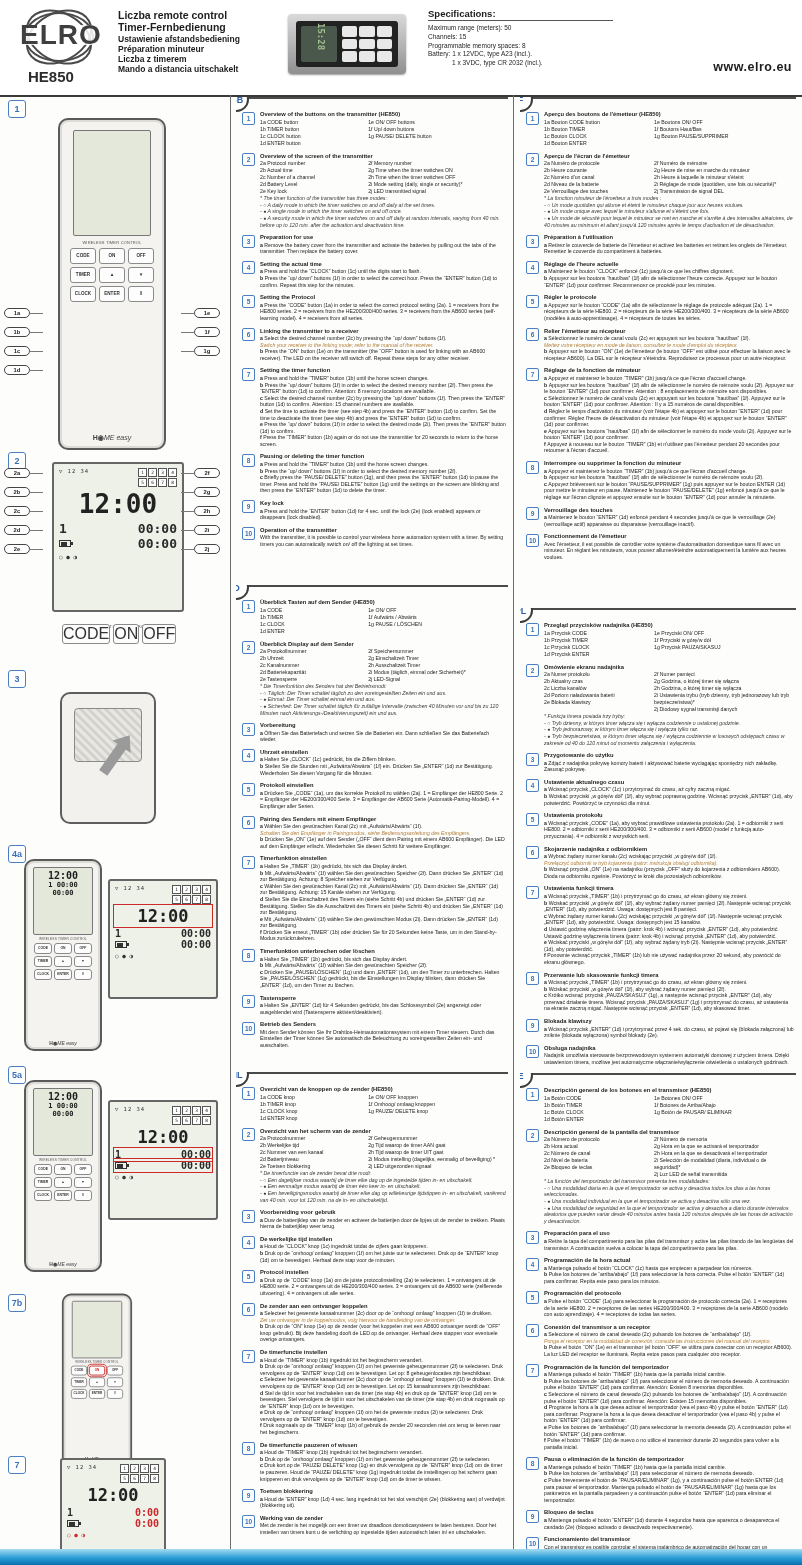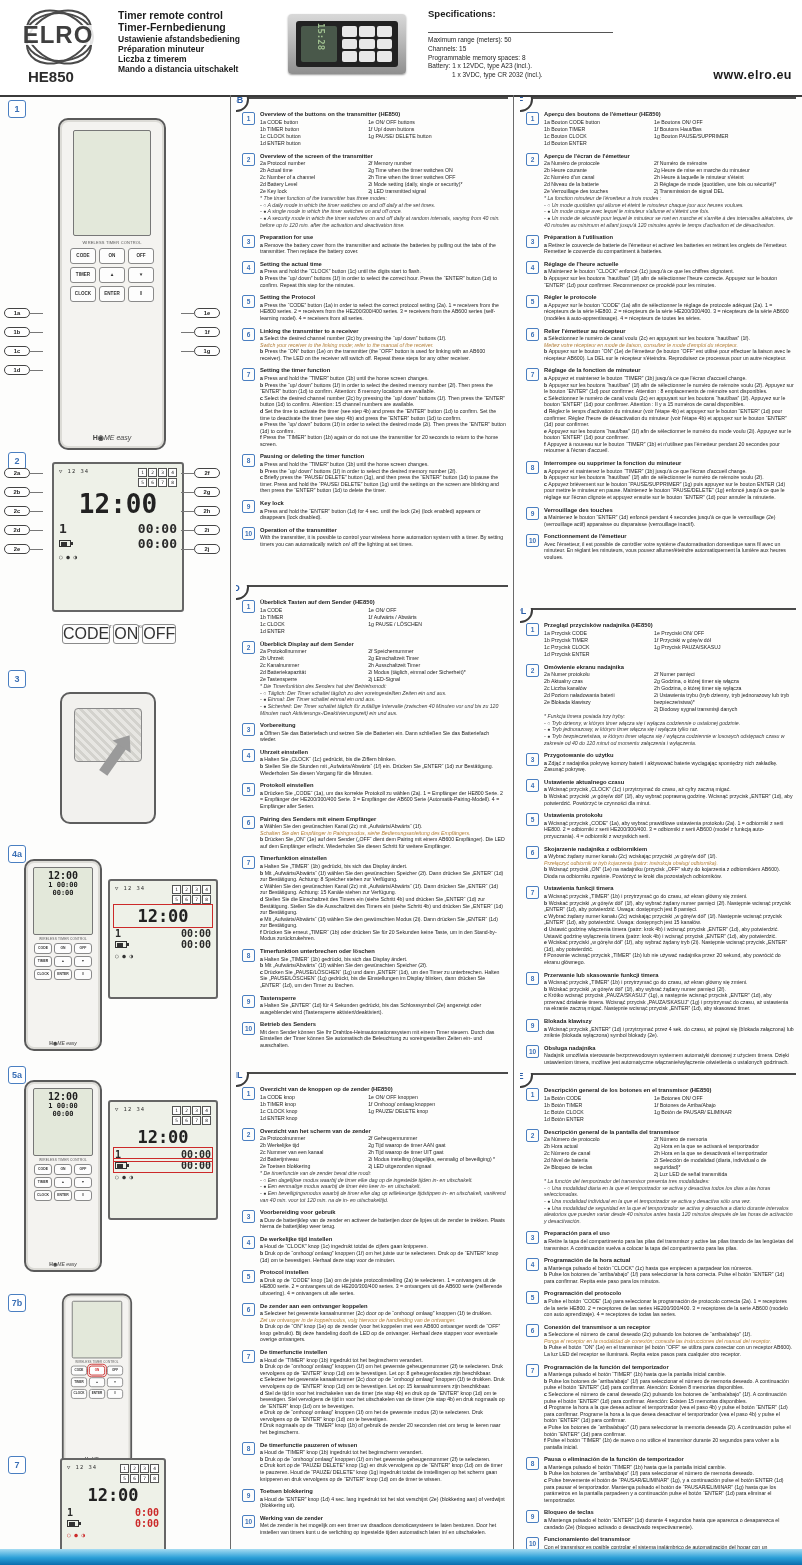--- a/index.html
+++ b/index.html
@@ -4,43 +4,43 @@
 <style>
   html,body{margin:0;padding:0;background:#e8e8e8;}
   #page{position:relative;width:802px;height:1565px;background:#fdfdfc;margin:0 auto;overflow:hidden;
         font-family:"Liberation Sans",sans-serif;color:#1d1d1d;}
   
   #header{position:absolute;left:0;top:0;width:802px;height:95px;border-bottom:2px solid #3a3a3a;background:#fff;}
   #logo{position:absolute;left:14px;top:8px;width:88px;height:56px;}
   .logo-ell{position:absolute;left:10px;top:4px;width:66px;height:46px;border:2px solid #4a4a4a;border-radius:50%;}
   .logo-ell.e2{transform:rotate(-28deg);}
   .logo-ell.e3{transform:rotate(28deg);}
-  #logo .brand{position:absolute;left:6px;top:17px;width:76px;text-align:center;font-size:24px;font-weight:bold;
+  #logo .brand{position:absolute;left:6px;top:17px;width:76px;text-align:center;font-size:28px;font-weight:bold;
         letter-spacing:1px;color:#3f3f3f;background:rgba(255,255,255,.85);line-height:20px;}
   #model{position:absolute;left:28px;top:68px;font-size:15px;font-weight:bold;color:#2c2c2c;}
   #titles{position:absolute;left:118px;top:9px;width:170px;}
   #titles .t{font-weight:bold;line-height:1.18;}
   #titles .t.big{font-size:10.5px;}
   #titles .t.sm{font-size:8.5px;}
   #photo{position:absolute;left:288px;top:14px;width:118px;height:60px;border-radius:4px;
         background:linear-gradient(180deg,#d9d9d9,#b9b9b9 45%,#8f8f8f);box-shadow:0 1px 2px rgba(0,0,0,.4);}
   #photo .ph-body{position:absolute;left:8px;top:7px;right:8px;bottom:7px;background:#222;border-radius:3px;}
   #photo .ph-lcd{position:absolute;left:5px;top:5px;width:36px;bottom:5px;background:#49584a;border-radius:2px;}
   #photo .ph-lcd span{display:block;color:#9fbf8f;font-size:9px;font-weight:bold;transform:rotate(90deg) translate(10px,-2px);font-family:"DejaVu Sans Mono",monospace;}
   #photo .ph-keys{position:absolute;right:6px;top:5px;bottom:5px;width:50px;display:grid;grid-template-columns:repeat(3,1fr);gap:2px;}
   #photo .ph-keys i{background:#e8e8e8;border-radius:2px;}
   #specs{position:absolute;left:428px;top:8px;width:200px;}
-  #specs .sp-title{font-size:9.5px;font-weight:bold;border-bottom:1.5px solid #555;padding-bottom:13px;margin-bottom:3px;width:185px;}
+  #specs .sp-title{font-size:9.5px;font-weight:bold;border-bottom:1.5px solid #555;padding-bottom:1px;margin-bottom:3px;width:185px;}
   #specs .sp-line{font-size:6.5px;line-height:1.35;}
   #specs .sp-line.ind{padding-left:24px;}
   #approval{position:absolute;right:10px;top:6px;text-align:left;width:150px;}
   #approval .a1{font-size:17px;font-weight:bold;letter-spacing:.5px;}
   #approval .a2{font-size:16px;font-weight:bold;letter-spacing:1px;}
   #approval .a3{font-size:13.5px;letter-spacing:.5px;margin-top:1px;}
-  #website{position:absolute;right:10px;top:68px;font-size:12.5px;font-weight:bold;letter-spacing:.5px;}
+  #website{position:absolute;right:10px;top:60px;font-size:12.5px;font-weight:bold;letter-spacing:.5px;}
   
   .vline{position:absolute;top:95px;bottom:16px;width:1px;background:#6b6b6b;}
   #bottombar{position:absolute;left:0;right:0;bottom:0;height:16px;
         background:linear-gradient(180deg,#a6dcf2,#2a9fd8 55%,#0b6dad);}
   
   .col{position:absolute;top:97px;}
   #col-mid{left:236px;width:272px;}
   #col-right{left:520px;width:276px;}
   .sec{position:relative;overflow:hidden;}
   .lang-rule{border-top:2px solid #4a4a4a;position:relative;height:12px;}
@@ -127,21 +127,21 @@
 
   <div id="header">
     <div id="logo">
       <span class="logo-ell"></span>
       <span class="logo-ell e2"></span>
       <span class="logo-ell e3"></span>
       <span class="brand">ELRO</span>
     </div>
     <div id="model">HE850</div>
     <div id="titles">
-      <div class="t big">Timer remote control</div>
+      <div class="t big">Liczba remote control</div>
       <div class="t big">Timer-Fernbedienung</div>
       <div class="t sm">Ustawienie afstandsbediening</div>
       <div class="t sm">Préparation minuteur</div>
       <div class="t sm">Liczba z timerem</div>
       <div class="t sm">Mando a distancia uitschakelt</div>
     </div>
     <div id="photo">
       <div class="ph-body">
         <div class="ph-lcd">
             <span>15:28</span>

